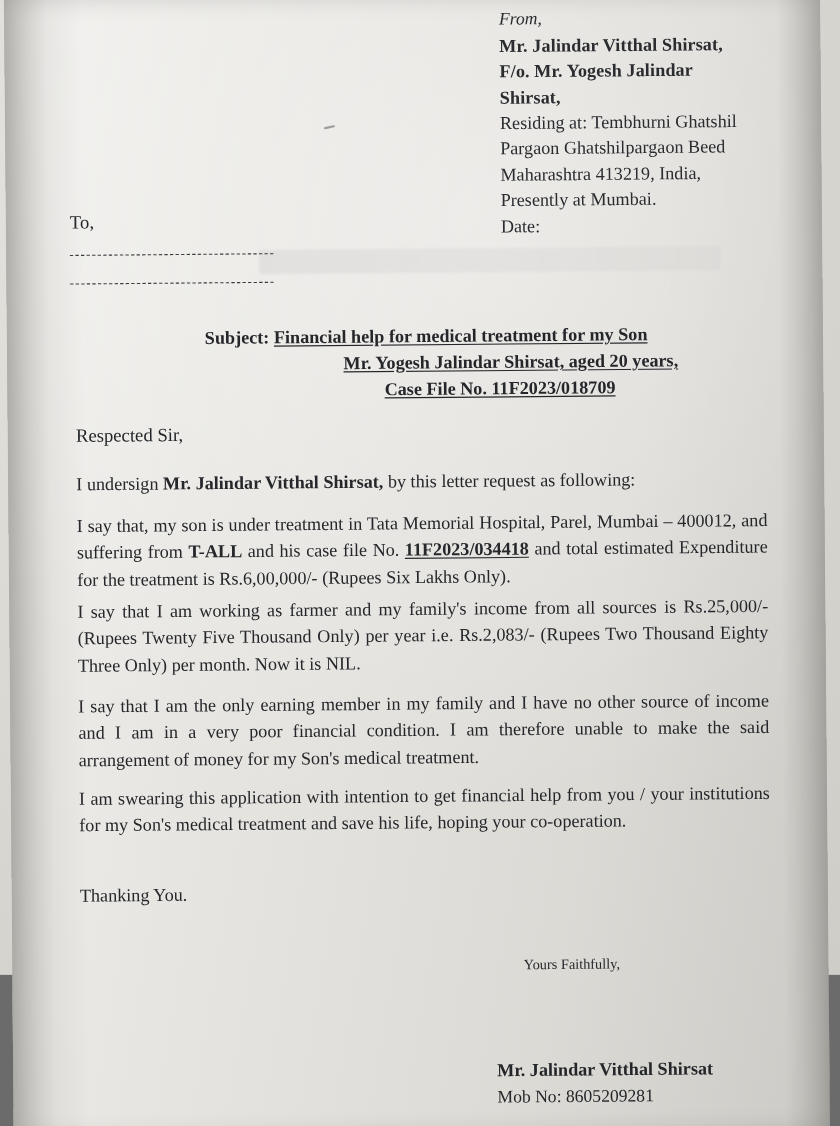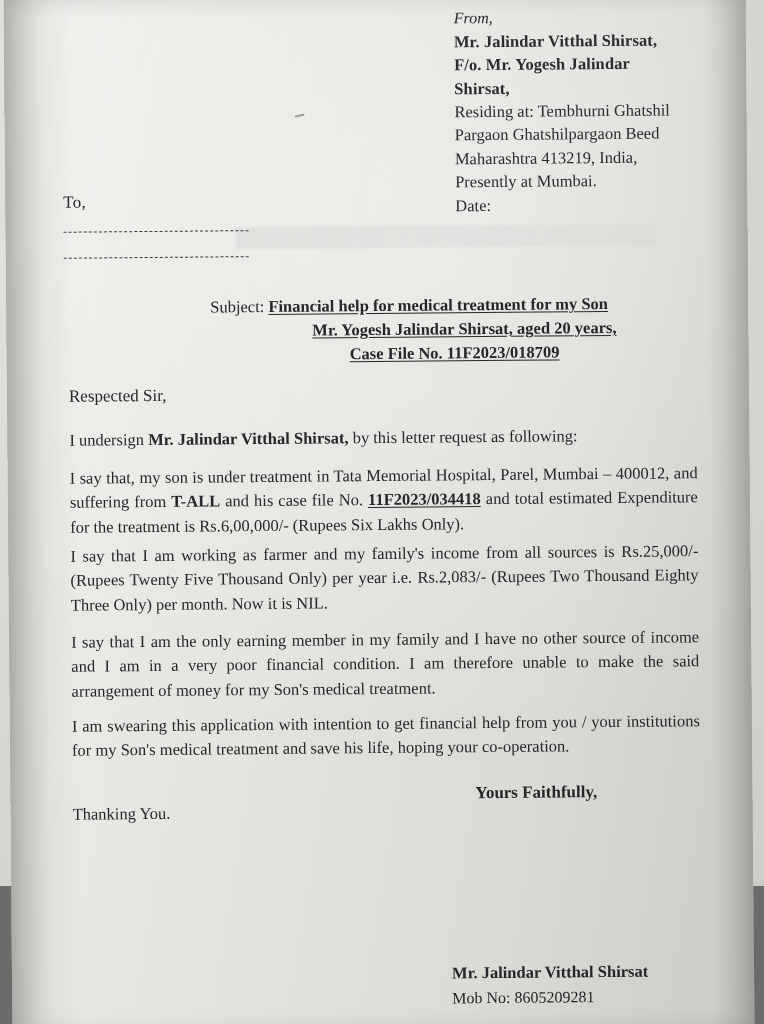--- a/index.html
+++ b/index.html
@@ -112,22 +112,21 @@
   .subject {
     position: absolute;
     left: 130px;
     top: 300px;
     width: 530px;
     font-size: 16.5px;
     font-weight: bold;
     line-height: 1.45;
   }
   .subject .lbl {
-    font-weight: normal;
-    margin-left: 24px;
+    font-weight: bold;
   }
   .subject .u {
     text-decoration: underline;
     text-underline-offset: 2px;
   }
   .subj-line { display: block; }
   .subj-line.l1 { text-align: left; }
   .subj-line.l2 { text-align: center; padding-left: 26px; }
   .subj-line.l3 { text-align: center; padding-left: 6px; }
 
@@ -153,23 +152,22 @@
   .p3 { top: 634px; }
   .p4 { top: 718px; }
   .thanks { top: 806px; }
 
   .b { font-weight: bold; }
   .bu { font-weight: bold; text-decoration: underline; text-underline-offset: 2px; }
 
   .yours {
     position: absolute;
     left: 415px;
-    top: 790px;
-    font-size: 17px;
-    font-weight: bold;
+    top: 876px;
+    font-size: 13px;
   }
 
   .signblock {
     position: absolute;
     left: 390px;
     top: 968px;
     font-size: 16.5px;
     line-height: 1.5;
   }
   .signblock .name { font-weight: bold; }

